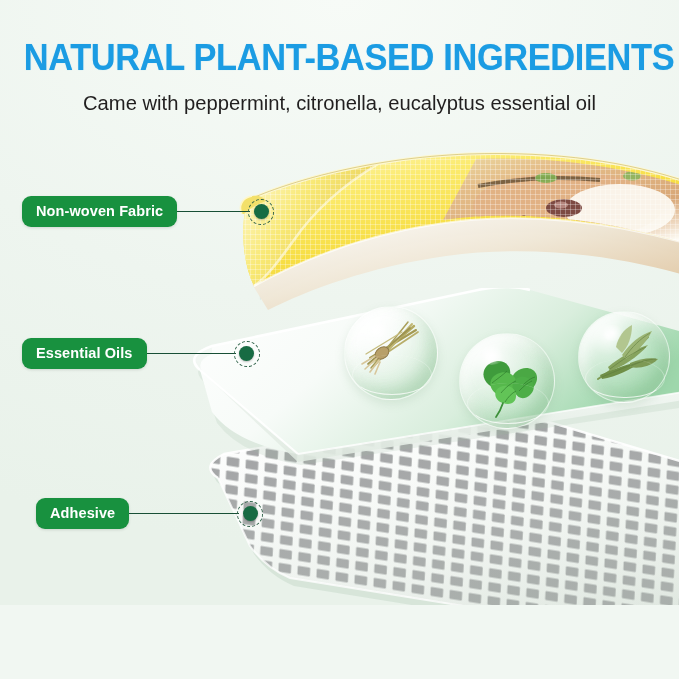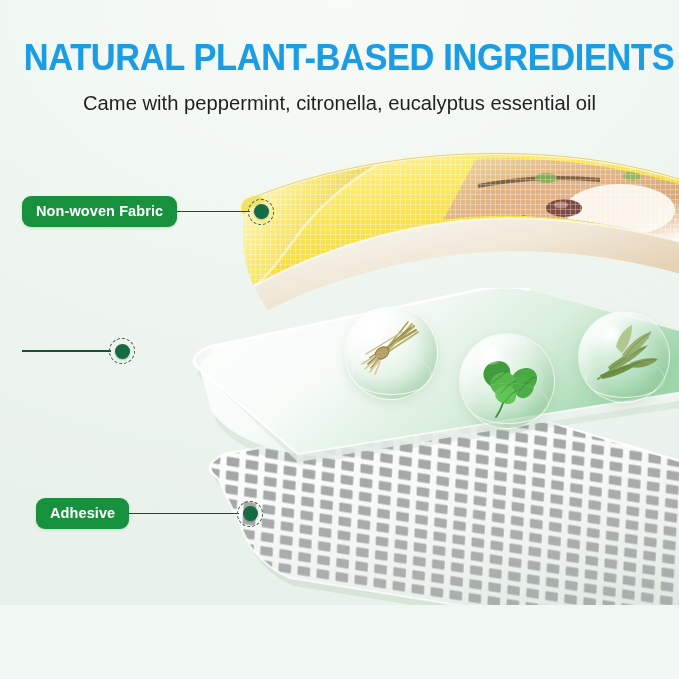--- a/index.html
+++ b/index.html
@@ -358,20 +358,21 @@
   <div class="callout" id="callout-fabric">
     <div class="pill">Non-woven Fabric</div>
     <div class="leader"></div>
     <div class="dot-wrap">
       <div class="dot-ring"></div>
       <div class="dot-core"></div>
     </div>
   </div>
 
   <div class="callout" id="callout-oils">
+    <div class="pill">Essential Oils</div>
     <div class="leader"></div>
     <div class="dot-wrap">
       <div class="dot-ring"></div>
       <div class="dot-core"></div>
     </div>
   </div>
 
   <div class="callout" id="callout-adhesive">
     <div class="pill">Adhesive</div>
     <div class="leader"></div>

